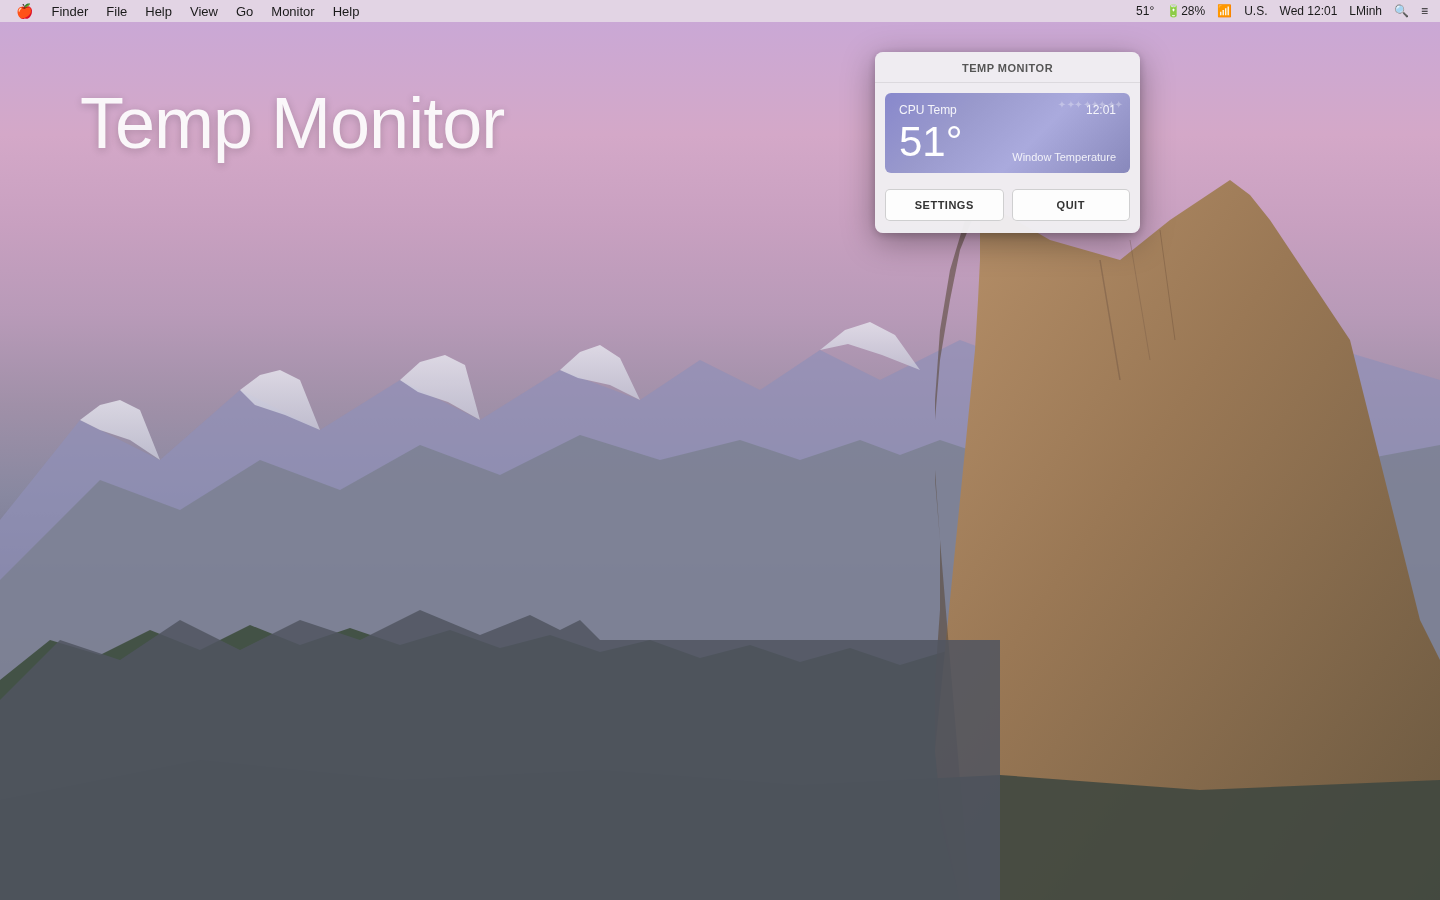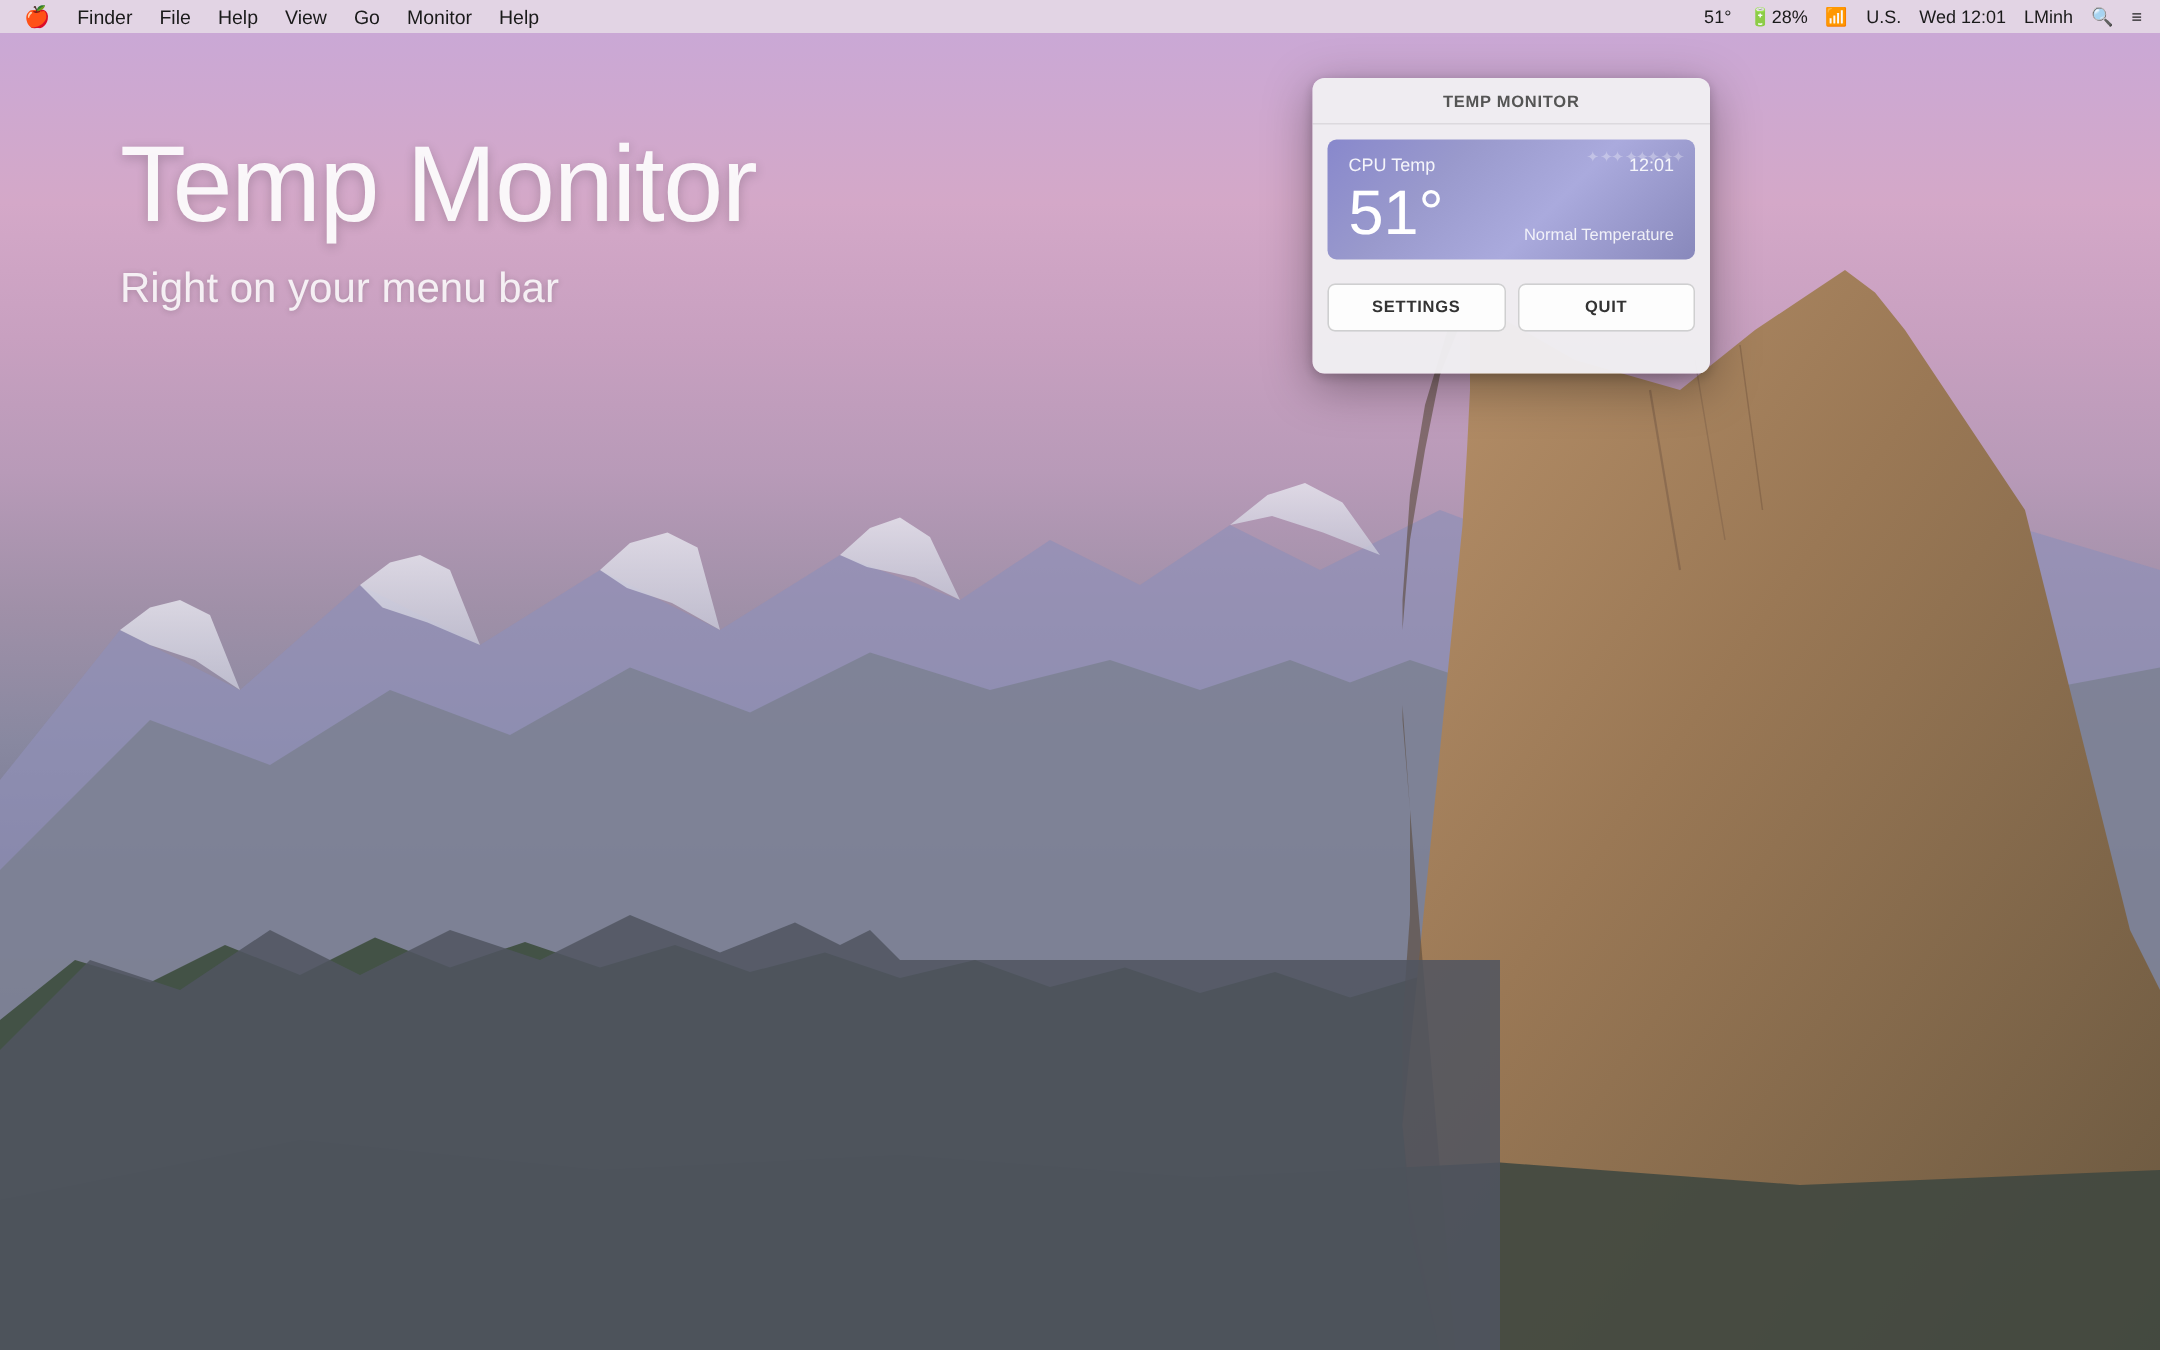--- a/index.html
+++ b/index.html
@@ -203,21 +203,21 @@
       position: absolute;
       bottom: 10px;
       right: 14px;
       font-size: 11px;
       color: rgba(255,255,255,0.85);
     }
 
     .popup-buttons {
       display: flex;
       gap: 8px;
-      padding: 8px 10px 28px;
+      padding: 8px 10px 12px;
     }
 
     .popup-btn {
       flex: 1;
       height: 32px;
       border: 1px solid rgba(0,0,0,0.18);
       background: rgba(255,255,255,0.9);
       border-radius: 5px;
       font-size: 11px;
       font-weight: 600;
@@ -357,37 +357,36 @@
     <div class="menubar-right-item">
       <span>≡</span>
     </div>
   </div>
 </div>
 
 <div class="desktop-content">
 
   <div class="app-title-area">
     <div class="app-main-title">Temp Monitor</div>
-    <div class="app-subtitle">Right on your menu bar</div>
   </div>
 
   <div class="popup-window">
     <div class="popup-header">TEMP MONITOR</div>
 
     <div class="temp-display">
 
       <div class="birds-decoration">
         ✦ ✦✦ ✦✦✦ ✦✦
       </div>
       <div class="temp-row-top">
         <span class="cpu-temp-label">CPU Temp</span>
         <span class="time-display">12:01</span>
       </div>
       <div class="temp-value">51°</div>
-      <div class="temp-status">Normal Temperature</div>
+      <div class="temp-status">Window Temperature</div>
     </div>
 
     <div class="popup-buttons">
       <button class="popup-btn">SETTINGS</button>
       <button class="popup-btn">QUIT</button>
     </div>
   </div>
 
 </div>
 

